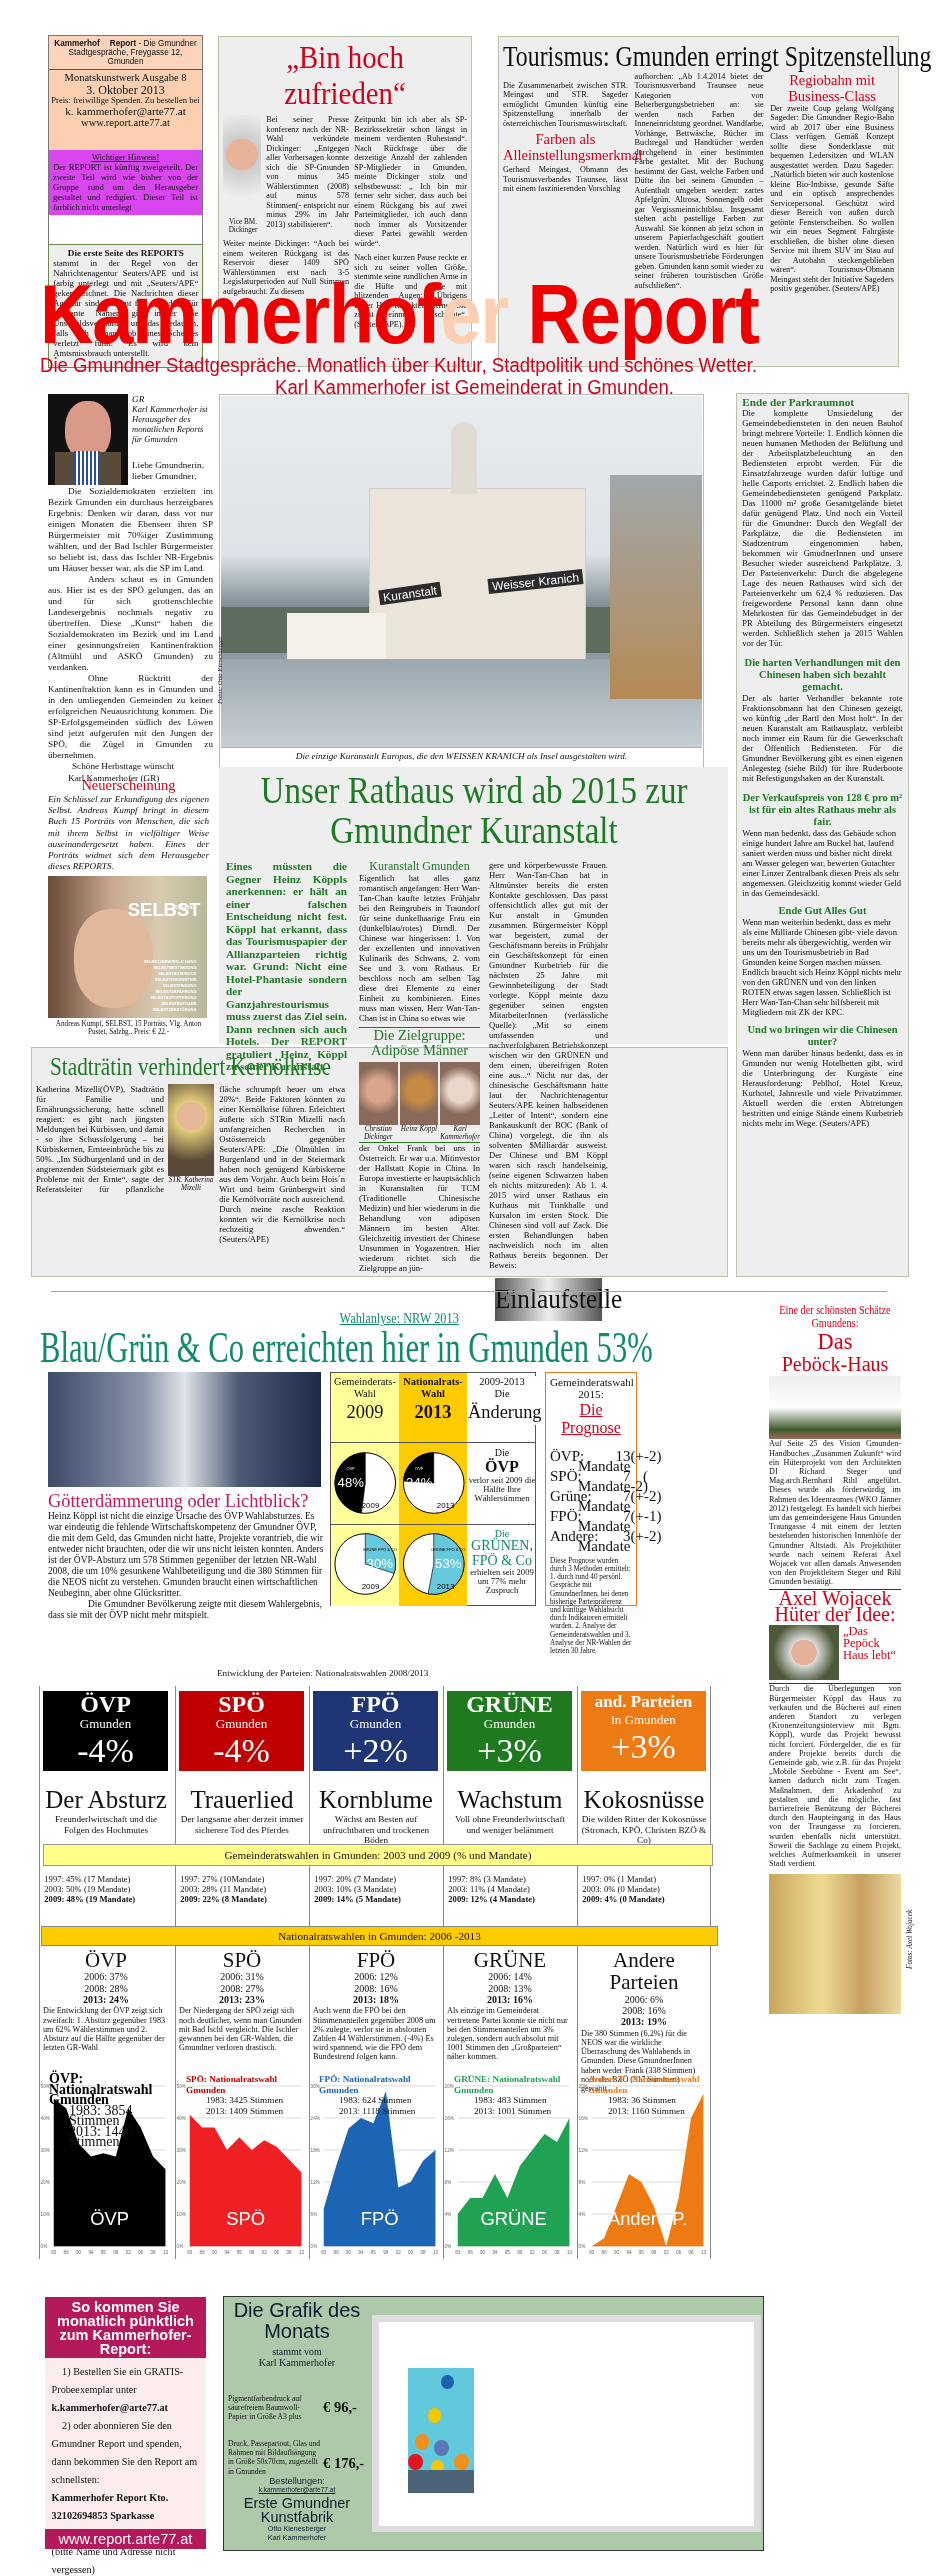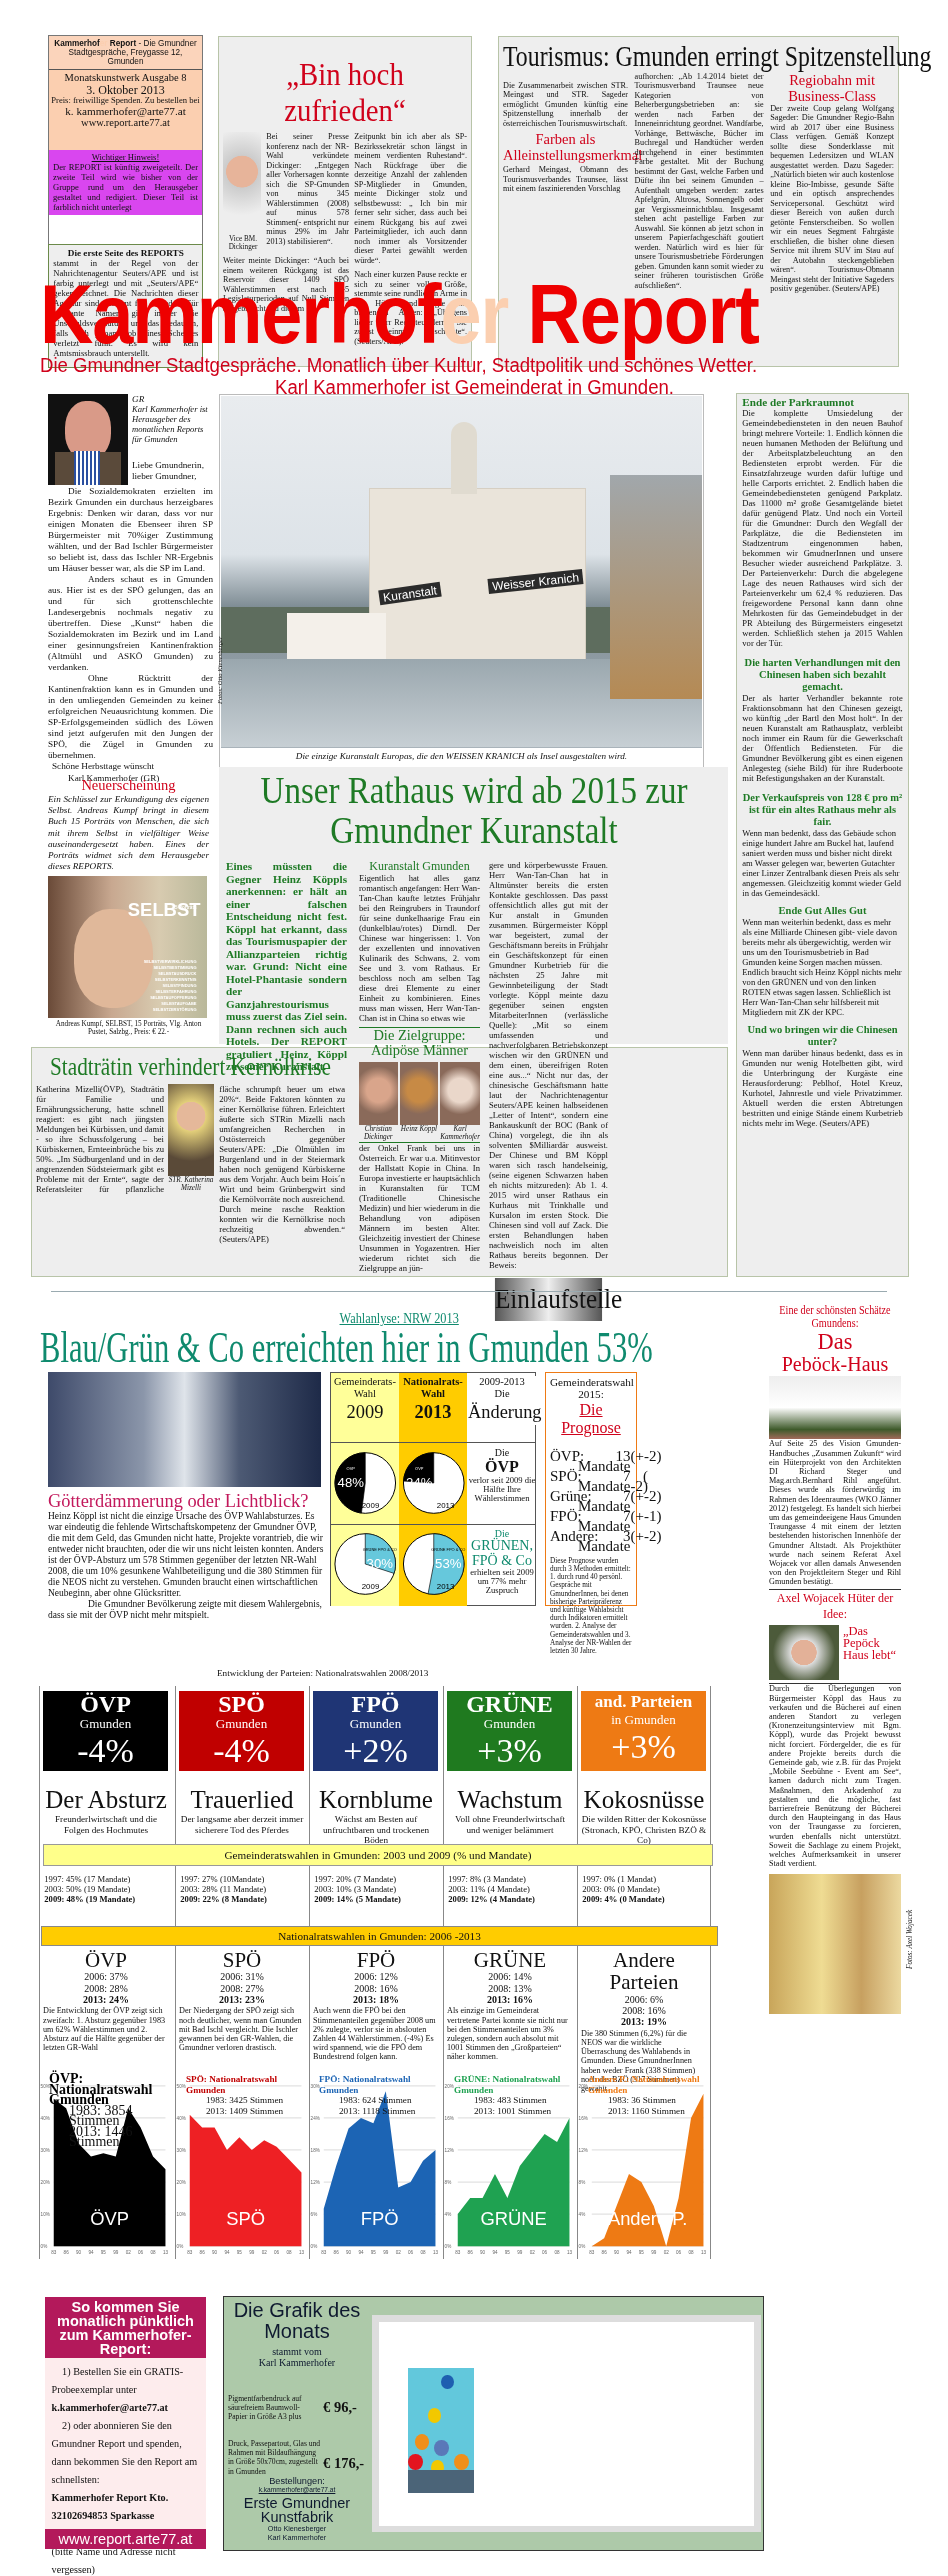--- a/index.html
+++ b/index.html
@@ -48,21 +48,21 @@
   <div style="padding:2.6px 4px;background:#d946ef">
     <div style="text-align:center;text-decoration:underline;font-size:8.6px">Wichtiger Hinweis!</div>
     <p style="font-size:8.6px;line-height:10px">Der REPORT ist künftig zweigeteilt. Der zweite Teil wird wie bisher von der Gruppe rund um den Herausgeber gestaltet und redigiert. Dieser Teil ist farblich nicht unterlegt</p>
   </div>
   <div style="position:absolute;top:208px;left:-0.7px;width:155px;height:124px;border:0.7px solid #6b8a4a;background:#eee;padding:2.6px 4px">
     <div style="text-align:center;font-weight:bold;font-size:9.2px">Die erste Seite des REPORTS</div>
     <p style="font-size:8.6px;line-height:10px">stammt in der Regel von der Nahrichtenagentur Seuters/APE und ist farbig unterlegt und mit „Seuters/APE“ gekennzeichnet. Die Nachrichten dieser Agentur sind allesamt frei erfunden. Für gennante Namen gilt immer die Unschuldsvermutung und das Bedauern, falls sich jemand ob eines Scherzes verletzt fühlt. Es wird kein Amtsmissbrauch unterstellt.</p>
   </div>
 </div>
 
-<div class="abs box" style="left:218px;top:36px;width:254px;height:331px;padding:19px 4px">
+<div class="abs box" style="left:218px;top:36px;width:254px;height:331px;padding:2px 4px">
   <h2 class="red" style="font-size:32px;font-weight:normal;text-align:center;line-height:36px;transform:scaleX(.9)">„Bin hoch zufrieden“</h2>
   <div style="display:flex;gap:5.3px;margin-top:4px">
     <div style="width:126px">
       <div style="display:flex;gap:3.3px">
         <div style="width:40px">
           <div class="ph" style="width:38px;height:99px;background:radial-gradient(circle at 50% 40%,#e7b49a 25%,#ccc 26%,#eee 70%)"></div>
           <div style="font-size:7.2px;text-align:center;margin-top:4px">Vice BM. Dickinger</div>
         </div>
         <p style="flex:1;font-size:8.2px;line-height:9.5px">Bei seiner Presse konferenz nach der NR-Wahl verkündete Dickinger: „Entgegen aller Vorhersagen konnte sich die SP-Gmunden von minus 345 Wählerstimmen (2008) auf minus 578 Stimmen(- entspricht nur minus 29% im Jahr 2013) stabilisieren“.</p>
       </div>
@@ -106,21 +106,21 @@
     </div>
     <div style="flex:1;font-style:italic;font-size:8.6px;line-height:10px">
       <div style="font-size:9.2px">GR</div>
       <div>Karl Kammerhofer ist Herausgeber des monatlichen Reports für Gmunden</div>
       <div style="font-style:normal;font-size:9.2px;line-height:10.5px;margin-top:16px">Liebe  Gmundnerin, lieber Gmundner,</div>
     </div>
   </div>
   <p style="text-indent:20px;margin-top:1.3px;font-size:9.2px;line-height:11px">Die Sozialdemokraten erzielten im Bezirk Gmunden ein durchaus herzeigbares Ergebnis: Denken wir daran, dass vor nur einigen Monaten die Ebenseer ihren SP Bürgermeister mit 70%iger Zustimmung wählten, und der Bad Ischler Bürgermeister so beliebt ist, dass das Ischler NR-Ergebnis um Häuser besser war, als die SP im Land.</p>
   <p style="text-indent:40px;font-size:9.2px;line-height:11px">Anders schaut es in Gmunden aus. Hier ist es der SPÖ gelungen, das an und für sich grottenschlechte Landesergebnis nochmals negativ zu übertreffen. Diese „Kunst“ haben die Sozialdemokraten im Bezirk und im Land einer gesinnungsfreien Kantinenfraktion (Altmühl und ASKÖ Gmunden) zu verdanken.</p>
   <p style="text-indent:40px;font-size:9.2px;line-height:11px">Ohne Rücktritt der Kantinenfraktion kann es in Gmunden und in den umliegenden Gemeinden zu keiner erfolgreichen Neuausrichtung kommen. Die SP-Erfolgsgemeinden südlich des Löwen sind jetzt aufgerufen mit den Jungen der SPÖ, die Zügel in Gmunden zu übernehmen.</p>
-  <div style="margin-left:4px;font-size:9.2px;line-height:11.2px">Schöne Herbsttage wünscht</div>
+  <div style="margin-left:24px;font-size:9.2px;line-height:11.2px">Schöne Herbsttage wünscht</div>
   <div style="margin-left:20px;font-size:9.2px;line-height:11.2px">Karl Kammerhofer (GR)</div>
 </div>
 
 <div class="abs" style="left:48px;top:777px;width:161px">
   <div class="red" style="font-size:14.5px;text-align:center">Neuerscheinung</div>
   <p style="font-style:italic;font-size:9.2px;line-height:11.2px">Ein Schlüssel zur Erkundigung des eigenen Selbst. Andreas Kumpf bringt in diesem Buch 15 Porträts von Menschen, die sich mit ihrem Selbst in vielfältiger Weise auseinandergesetzt haben. Eines der Porträts widmet sich dem Herausgeber dieses REPORTS.</p>
   <div style="margin-top:4px;width:159px;height:142px;background:linear-gradient(90deg,#6a4a38,#c8a890 40%,#d8cbb0 70%,#b9b89a);position:relative;overflow:hidden">
     <div style="position:absolute;left:26px;top:33px;width:79px;height:99px;border-radius:45%;background:#e0b89a"></div>
     <div style="position:absolute;right:6.6px;top:23px;color:#fff;font-family:Liberation Sans, sans-serif;font-weight:bold;font-size:18.4px">SELBST</div>
     <div style="position:absolute;right:10.5px;top:29px;color:#fff;font-family:'Liberation Sans',sans-serif;font-size:4.6px;font-weight:bold">15 Porträts</div>
@@ -588,21 +588,21 @@
 <div class="abs" style="left:43px;top:1844px;width:670px;height:22px;background:#ffff8a;border:0.7px solid #999;text-align:center;font-size:11.2px;line-height:21px">Gemeinderatswahlen in Gmunden: 2003 und 2009 (% und Mandate)</div>
 <div class="abs" style="left:41px;top:1926px;width:677px;height:20px;background:#ffcc00;border:0.7px solid #888;text-align:center;font-size:11.2px;line-height:19px">Nationalratswahlen in Gmunden: 2006 -2013</div>
 
 <div class="abs" style="left:769px;top:1304px;width:132px">
   <div class="red" style="font-size:12px;text-align:center;line-height:13px;transform:scaleX(.85)">Eine der schönsten Schätze Gmundens:</div>
   <div class="red" style="font-size:22.4px;text-align:center;line-height:24px">Das</div>
   <div class="red" style="font-size:20px;text-align:center;line-height:21px">Peböck-Haus</div>
   <div style="width:132px;height:63px;background:linear-gradient(180deg,#eee,#fff 50%,#3e5a2a 85%,#a16a5a);margin-top:1.3px"></div>
   <p style="font-size:8.2px;line-height:9.2px">Auf Seite 25 des Vision Gmunden-Handbuches „Zusammen Zukunft“ wird ein Hüterprojekt von den Architekten DI Richard Steger und Mag.arch.Bernhard Rihl angeführt. Dieses wurde als förderwürdig im Rahmen des Ideenraumes (WKO Jänner 2012) festgelegt. Es handelt sich hierbei um das gemeindeeigene Haus Gmunden Traungasse 4 mit einem der letzten bestehenden historischen Innenhöfe der Gmundner Altstadt. Als Projekthüter wurde nach seinem Referat Axel Wojacek vor allen damals Anwesenden von den Projektleitern Steger und Rihl Gmunden bestätigt.</p>
   <div style="border-top:0.7px solid #333;margin-top:2px"></div>
-  <div class="red" style="font-size:12px;text-align:center;line-height:16.5px">Axel Wojacek Hüter der Idee:</div>
+  <div class="red" style="font-size:20px;text-align:center;line-height:16.5px">Axel Wojacek Hüter der Idee:</div>
   <div style="display:flex;gap:4px;margin-top:2.6px">
     <div style="width:70px;height:55px;background:radial-gradient(circle at 50% 50%,#e3b198 28%,#ddd 29%,#4c5a3a 70%)"></div>
     <div class="red" style="flex:1;font-size:12.5px;line-height:12px">„Das Pepöck Haus lebt“</div>
   </div>
   <div style="border-top:0.7px solid #333;margin-top:3.3px"></div>
   <p style="font-size:8.2px;line-height:9.2px">Durch die Überlegungen von Bürgermeister Köppl das Haus zu verkaufen und die Bücherei auf einen anderen Standort zu verlegen (Kronenzeitungsinterview mit Bgm. Köppl), wurde das Projekt bewusst nicht forciert. Fördergelder, die es für andere Projekte bereits durch die Gemeinde gab, wie z.B. für das Projekt „Mobile Seebühne - Event am See“, kamen dadurch nicht zum Tragen. Maßnahmen, den Arkadenhof zu gestalten und die mögliche, fast barrierefreie Benützung der Bücherei durch den Haupteingang in das Haus von der Traungasse zu forcieren, wurden ebenfalls nicht unterstützt. Soweit die Sachlage zu einem Projekt, welches Aufmerksamkeit in unserer Stadt verdient.</p>
   <div style="width:132px;height:140px;margin-top:5.3px;background:linear-gradient(90deg,#c8a55a,#efdc93 40%,#c7a060 70%,#ecd9a0)"></div>
   <div style="position:absolute;left:137px;top:665px;font-size:7.2px;font-style:italic;transform:rotate(-90deg);transform-origin:left top;white-space:nowrap">Fotos: Axel Wojacek</div>
 </div>
 

